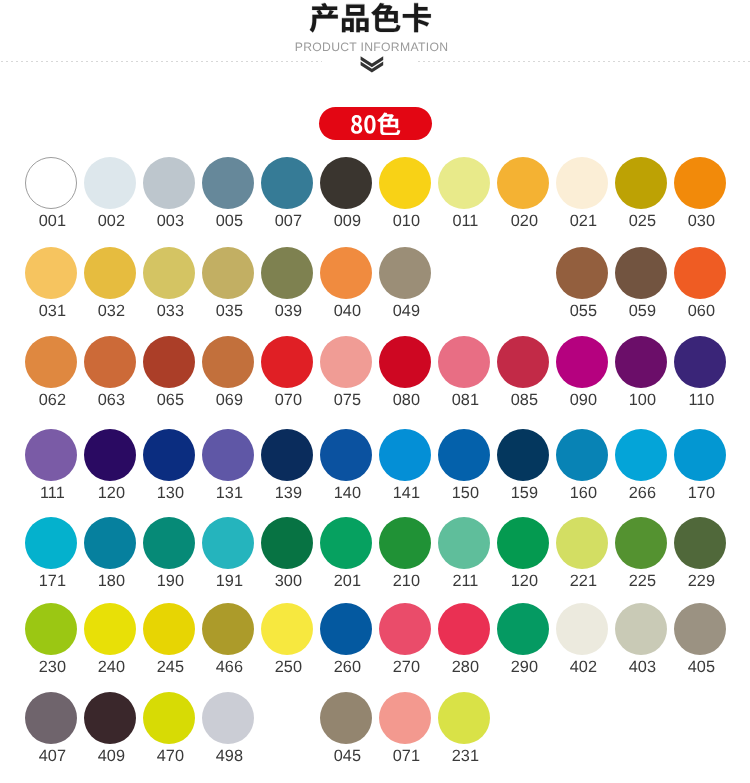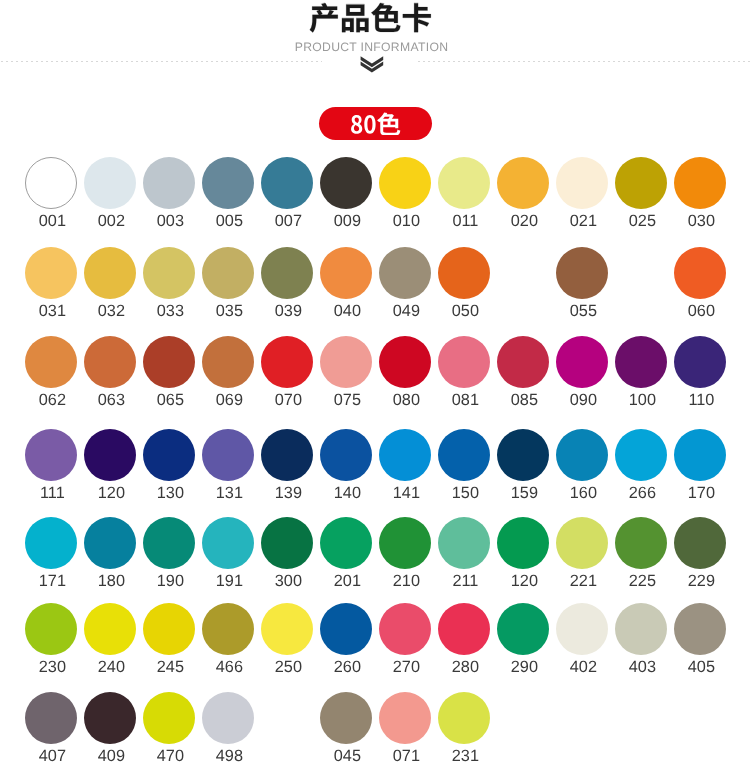--- a/index.html
+++ b/index.html
@@ -159,27 +159,27 @@
           <div class="code">039</div>
         </div>
         <div class="cell" style="left: 320.4px;">
           <div class="dot" style="background: rgb(240, 139, 63);"></div>
           <div class="code">040</div>
         </div>
         <div class="cell" style="left: 379.4px;">
           <div class="dot" style="background: rgb(155, 142, 119);"></div>
           <div class="code">049</div>
         </div>
-        <div class="cell" style="left: 438.4px;">
-          <div class="dot" style="background: rgb(229, 100, 27);"></div>
-          <div class="code">050</div>
-        </div>
         <div class="cell" style="left: 556.4px;">
           <div class="dot" style="background: rgb(147, 95, 62);"></div>
           <div class="code">055</div>
+        </div>
+        <div class="cell" style="left: 615.4px;">
+          <div class="dot" style="background: rgb(114, 84, 64);"></div>
+          <div class="code">059</div>
         </div>
         <div class="cell" style="left: 674.4px;">
           <div class="dot" style="background: rgb(239, 92, 35);"></div>
           <div class="code">060</div>
         </div>
       </div>
       <div class="swatch-row" style="top: 335.5px;">
         <div class="cell" style="left: 25.4px;">
           <div class="dot" style="background: rgb(223, 136, 64);"></div>
           <div class="code">062</div>

